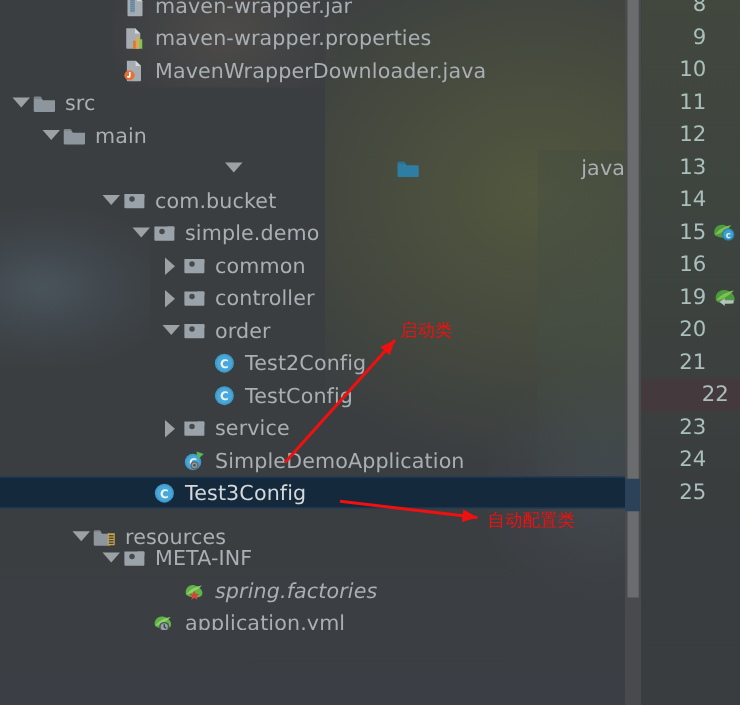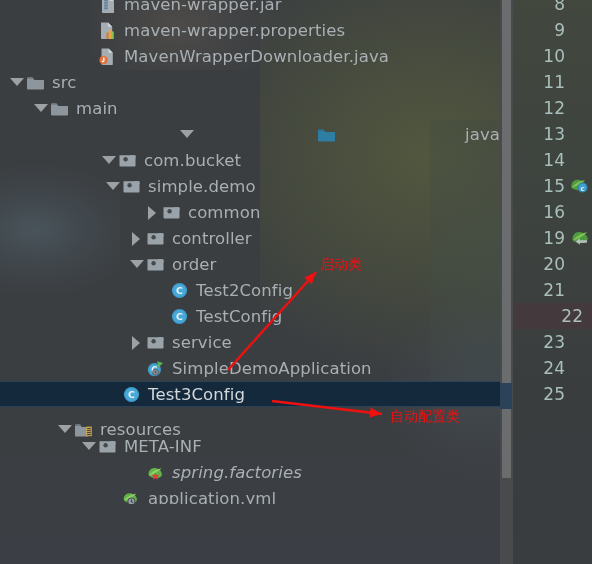--- a/index.html
+++ b/index.html
@@ -282,21 +282,21 @@
         <div style="width: 56px; flex: 0 0 auto;"></div>
         <div class="twisty open"></div>
         <span class="icon">
           <svg width="19" height="19" viewBox="0 0 19 19">
             <path d="M1 5.5h6l1.4 1.6H18v8.4a1 1 0 0 1-1 1H2a1 1 0 0 1-1-1z" fill="#2e7da3"></path>
             <path d="M1 5.2a1 1 0 0 1 1-1h4.4l1.3 1.5H1z" fill="#2a7196"></path>
           </svg>
         </span>
         <span class="label">java</span>
       </div>
-      <div class="row" style="top: 147px; margin-left: 20px;">
+      <div class="row" style="top: 147px;">
         <div style="width: 80px; flex: 0 0 auto;"></div>
         <div class="twisty open"></div>
         <span class="icon">
           <svg width="19" height="19" viewBox="0 0 19 19">
             <path d="M1.5 4.2h15.2a.8.8 0 0 1 .8.8v9.8a.8.8 0 0 1-.8.8H2.3a.8.8 0 0 1-.8-.8z" fill="#9aa3a9"></path>
             <path d="M12 4.2h4.7a.8.8 0 0 1 .8.8v2.3H12z" fill="#9aa3a9"></path>
             <circle cx="7.6" cy="8.2" r="2.2" fill="#464a4d"></circle>
           </svg>
         </span>
         <span class="label">com.bucket</span>
@@ -306,21 +306,21 @@
         <div class="twisty open"></div>
         <span class="icon">
           <svg width="19" height="19" viewBox="0 0 19 19">
             <path d="M1.5 4.2h15.2a.8.8 0 0 1 .8.8v9.8a.8.8 0 0 1-.8.8H2.3a.8.8 0 0 1-.8-.8z" fill="#9aa3a9"></path>
             <path d="M12 4.2h4.7a.8.8 0 0 1 .8.8v2.3H12z" fill="#9aa3a9"></path>
             <circle cx="7.6" cy="8.2" r="2.2" fill="#464a4d"></circle>
           </svg>
         </span>
         <span class="label">simple.demo</span>
       </div>
-      <div class="row" style="top: 199px; padding-left: 16px;">
+      <div class="row" style="top: 199px;">
         <div style="width: 128px; flex: 0 0 auto;"></div>
         <div class="twisty closed"></div>
         <span class="icon">
           <svg width="19" height="19" viewBox="0 0 19 19">
             <path d="M1.5 4.2h15.2a.8.8 0 0 1 .8.8v9.8a.8.8 0 0 1-.8.8H2.3a.8.8 0 0 1-.8-.8z" fill="#9aa3a9"></path>
             <path d="M12 4.2h4.7a.8.8 0 0 1 .8.8v2.3H12z" fill="#9aa3a9"></path>
             <circle cx="7.6" cy="8.2" r="2.2" fill="#464a4d"></circle>
           </svg>
         </span>
         <span class="label">common</span>

